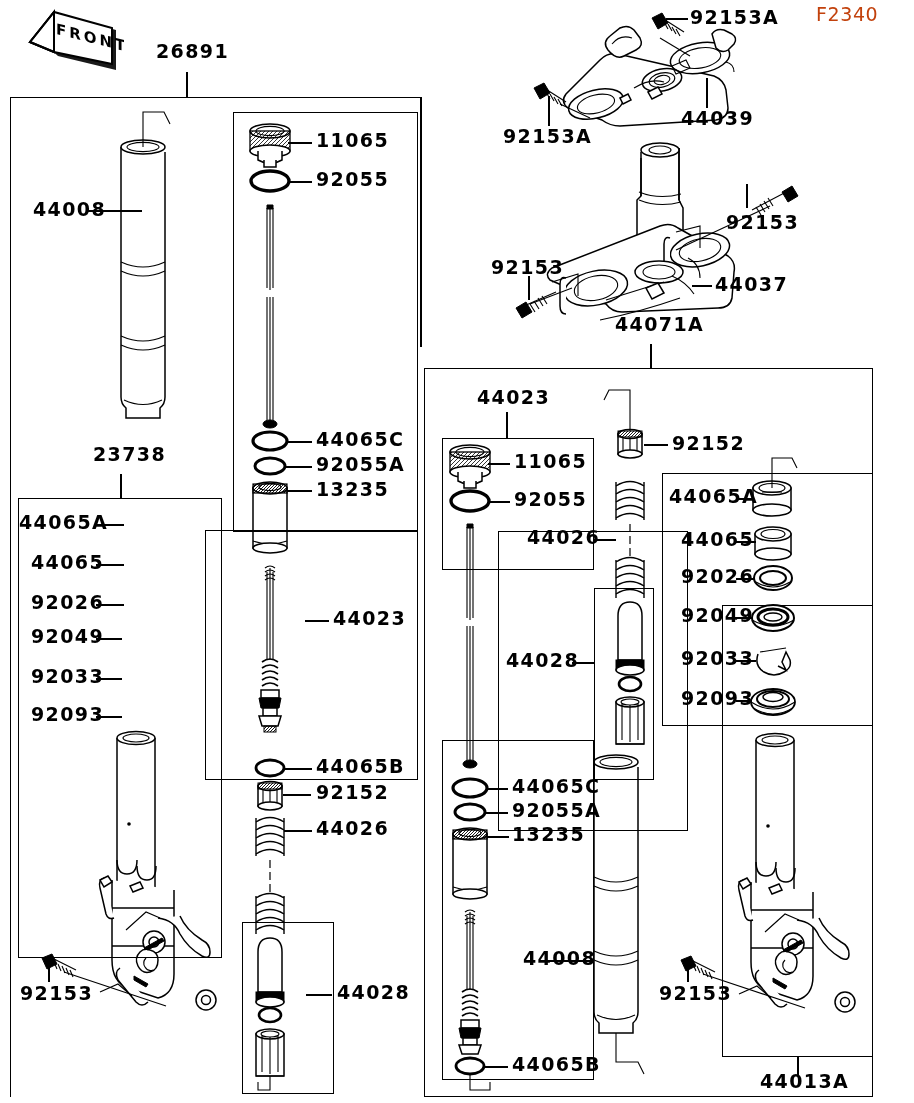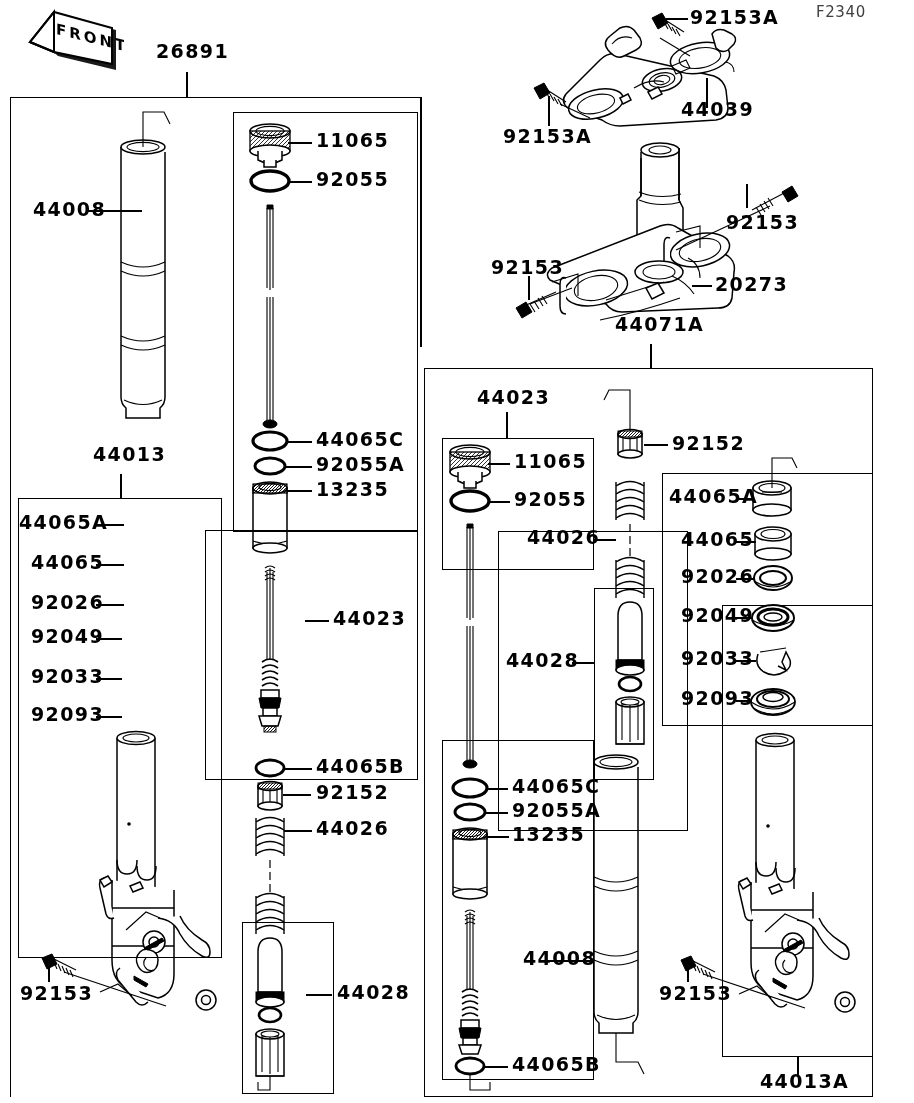--- a/index.html
+++ b/index.html
@@ -20,24 +20,24 @@
     position:absolute;
     font-weight:bold;
     font-size:19px;
     letter-spacing:1.4px;
     color:#000;
     white-space:nowrap;
     line-height:1;
   }
   .code{
     position:absolute;
-    font-size:15px;
+    font-size:19px;
     font-weight:normal;
     letter-spacing:0.6px;
-    color:#404040;
+    color:#c2410c;
     white-space:nowrap;
   }
   .box{
     position:absolute;
     border:1.6px solid #000;
     box-sizing:border-box;
     background:transparent;
   }
   .ln{
     position:absolute;
@@ -583,35 +583,35 @@
   <div class="lbl" style="left:316px;top:131px;">11065</div>
   <div class="lbl" style="left:316px;top:170px;">92055</div>
   <div class="lbl" style="left:316px;top:430px;">44065C</div>
   <div class="lbl" style="left:316px;top:455px;">92055A</div>
   <div class="lbl" style="left:316px;top:480px;">13235</div>
   <div class="lbl" style="left:333px;top:609px;">44023</div>
   <div class="lbl" style="left:316px;top:757px;">44065B</div>
   <div class="lbl" style="left:316px;top:783px;">92152</div>
   <div class="lbl" style="left:316px;top:819px;">44026</div>
   <div class="lbl" style="left:337px;top:983px;">44028</div>
-  <div class="lbl" style="left:93px;top:445px;">44013</div>
+  <div class="lbl" style="left:93px;top:445px;">23738</div>
   <div class="lbl" style="left:19px;top:513px;">44065A</div>
   <div class="lbl" style="left:31px;top:553px;">44065</div>
   <div class="lbl" style="left:31px;top:593px;">92026</div>
   <div class="lbl" style="left:31px;top:627px;">92049</div>
   <div class="lbl" style="left:31px;top:667px;">92033</div>
   <div class="lbl" style="left:31px;top:705px;">92093</div>
   <div class="lbl" style="left:20px;top:984px;">92153</div>
 
   <div class="lbl" style="left:690px;top:8px;">92153A</div>
   <div class="lbl" style="left:503px;top:127px;">92153A</div>
-  <div class="lbl" style="left:681px;top:100px;">44039</div>
+  <div class="lbl" style="left:681px;top:109px;">44039</div>
   <div class="lbl" style="left:726px;top:213px;">92153</div>
   <div class="lbl" style="left:491px;top:258px;">92153</div>
-  <div class="lbl" style="left:715px;top:275px;">20273</div>
+  <div class="lbl" style="left:715px;top:275px;">44037</div>
   <div class="lbl" style="left:615px;top:315px;">44071A</div>
 
   <div class="lbl" style="left:477px;top:388px;">44023</div>
   <div class="lbl" style="left:514px;top:452px;">11065</div>
   <div class="lbl" style="left:514px;top:490px;">92055</div>
   <div class="lbl" style="left:672px;top:434px;">92152</div>
   <div class="lbl" style="left:527px;top:528px;">44026</div>
   <div class="lbl" style="left:506px;top:651px;">44028</div>
   <div class="lbl" style="left:512px;top:777px;">44065C</div>
   <div class="lbl" style="left:512px;top:801px;">92055A</div>

